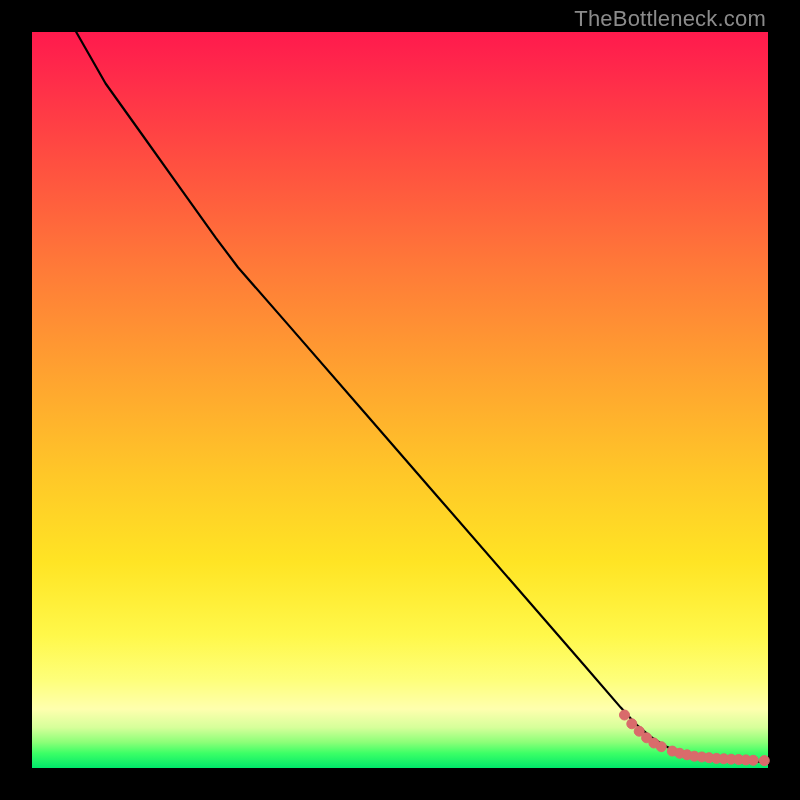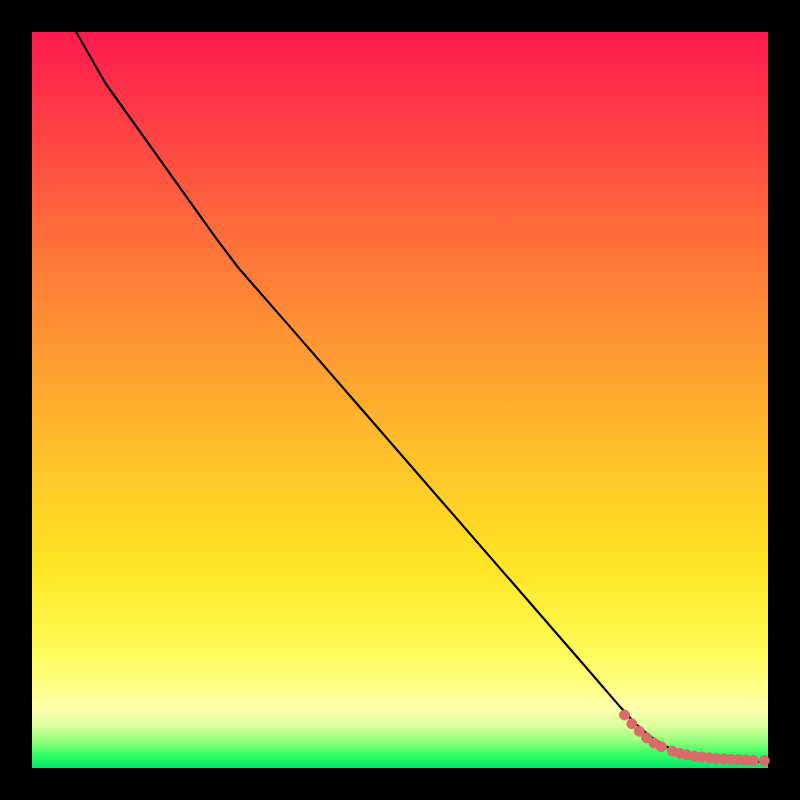--- a/index.html
+++ b/index.html
@@ -69,20 +69,21 @@
     fill: #d96b6b;
     stroke: #d96b6b;
   }
 </style>
 </head>
 <body>
 
 <div class="container">
   <div class="plot-area"></div>
 
+  <div class="watermark">TheBottleneck.com</div>
 
   <svg class="overlay" viewBox="0 0 736 736">
     <path class="curve" d="M44.2 0.0 L73.6 51.5 L110.4 103.0 L147.2 154.6 L184.0 206.1 L206.1 235.5 L257.6 294.4 L331.2 379.0 L404.8 463.7 L478.4 548.3 L552.0 633.0 L588.8 675.6 L603.5 691.8 L618.2 704.4 L633.0 713.9 L647.7 720.5 L662.4 725.0 L677.1 727.2 L691.8 728.6 L706.6 729.4 L721.3 729.7 L736.0 730.1"></path>
     <g>
         <circle cx="592.5" cy="683.0" r="5" class="dot"></circle>
         <circle cx="599.8" cy="691.8" r="5" class="dot"></circle>
         <circle cx="607.2" cy="699.2" r="5" class="dot"></circle>
         <circle cx="614.6" cy="705.8" r="5" class="dot"></circle>
         <circle cx="621.9" cy="711.0" r="5" class="dot"></circle>
         <circle cx="629.3" cy="714.7" r="5" class="dot"></circle>

